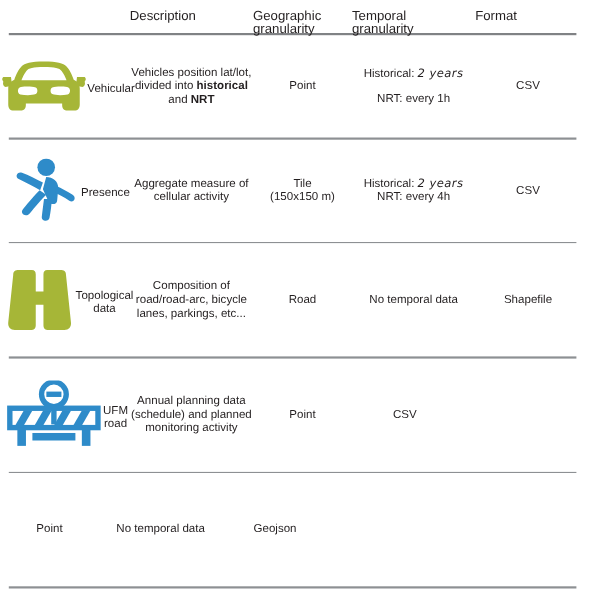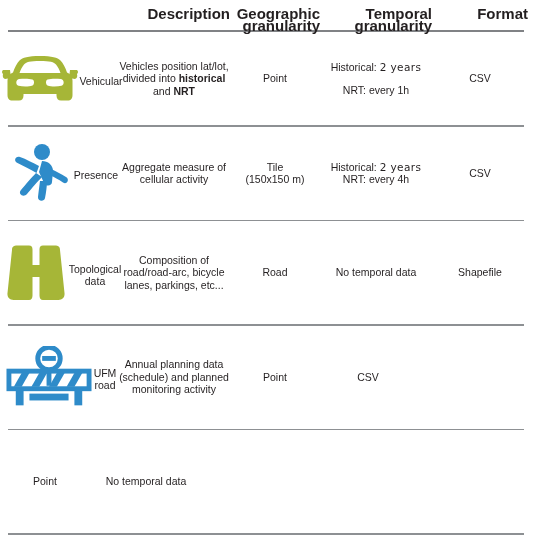--- a/index.html
+++ b/index.html
@@ -24,26 +24,25 @@
 
   
   .thead {
     display: flex;
     align-items: flex-start;
     padding-top: 6px;
     height: 30px;
     box-sizing: border-box;
   }
   .th {
-    font-size: 15px;
+    font-size: 12px;
     line-height: 12px;
-    text-align: right;
+    text-align: left;
     color: #231f20;
     padding-top: 2px;
-    font-weight: bold;
   }
   .col-icon   { width: 118px; flex: 0 0 118px; }
   .col-desc   { width: 112px; flex: 0 0 112px; }
   .col-geo    { width: 90px;  flex: 0 0 90px;  }
   .col-temp   { width: 112px; flex: 0 0 112px; }
   .col-format { width: 96px;  flex: 0 0 96px;  }
 
   .rule {
     height: 2px;
     background: #808285;
@@ -94,20 +93,21 @@
     line-height: 12px;
     text-align: center;
     color: #231f20;
     font-weight: normal;
   }
 
   .temporal-line { white-space: nowrap; }
   .temporal-line .alt {
     font-family: "DejaVu Sans", sans-serif;
     letter-spacing: 0.4px;
+    font-style: italic;
   }
   .gap-sm { height: 10px; }
 </style>
 </head>
 <body>
 
 <div class="table">
 
   <div class="thead">
     <div class="th col-icon"></div>
@@ -297,17 +297,18 @@
 
   <div class="rule thin"></div>
 
   <div class="trow r5">
 
 
     <div class="td col-geo">Point</div>
 
     <div class="td col-temp">No temporal data</div>
 
+    <div class="td col-format">Geojson</div>
   </div>
 
   <div class="rule thin"></div>
 
 </div>
 
 </body></html>

